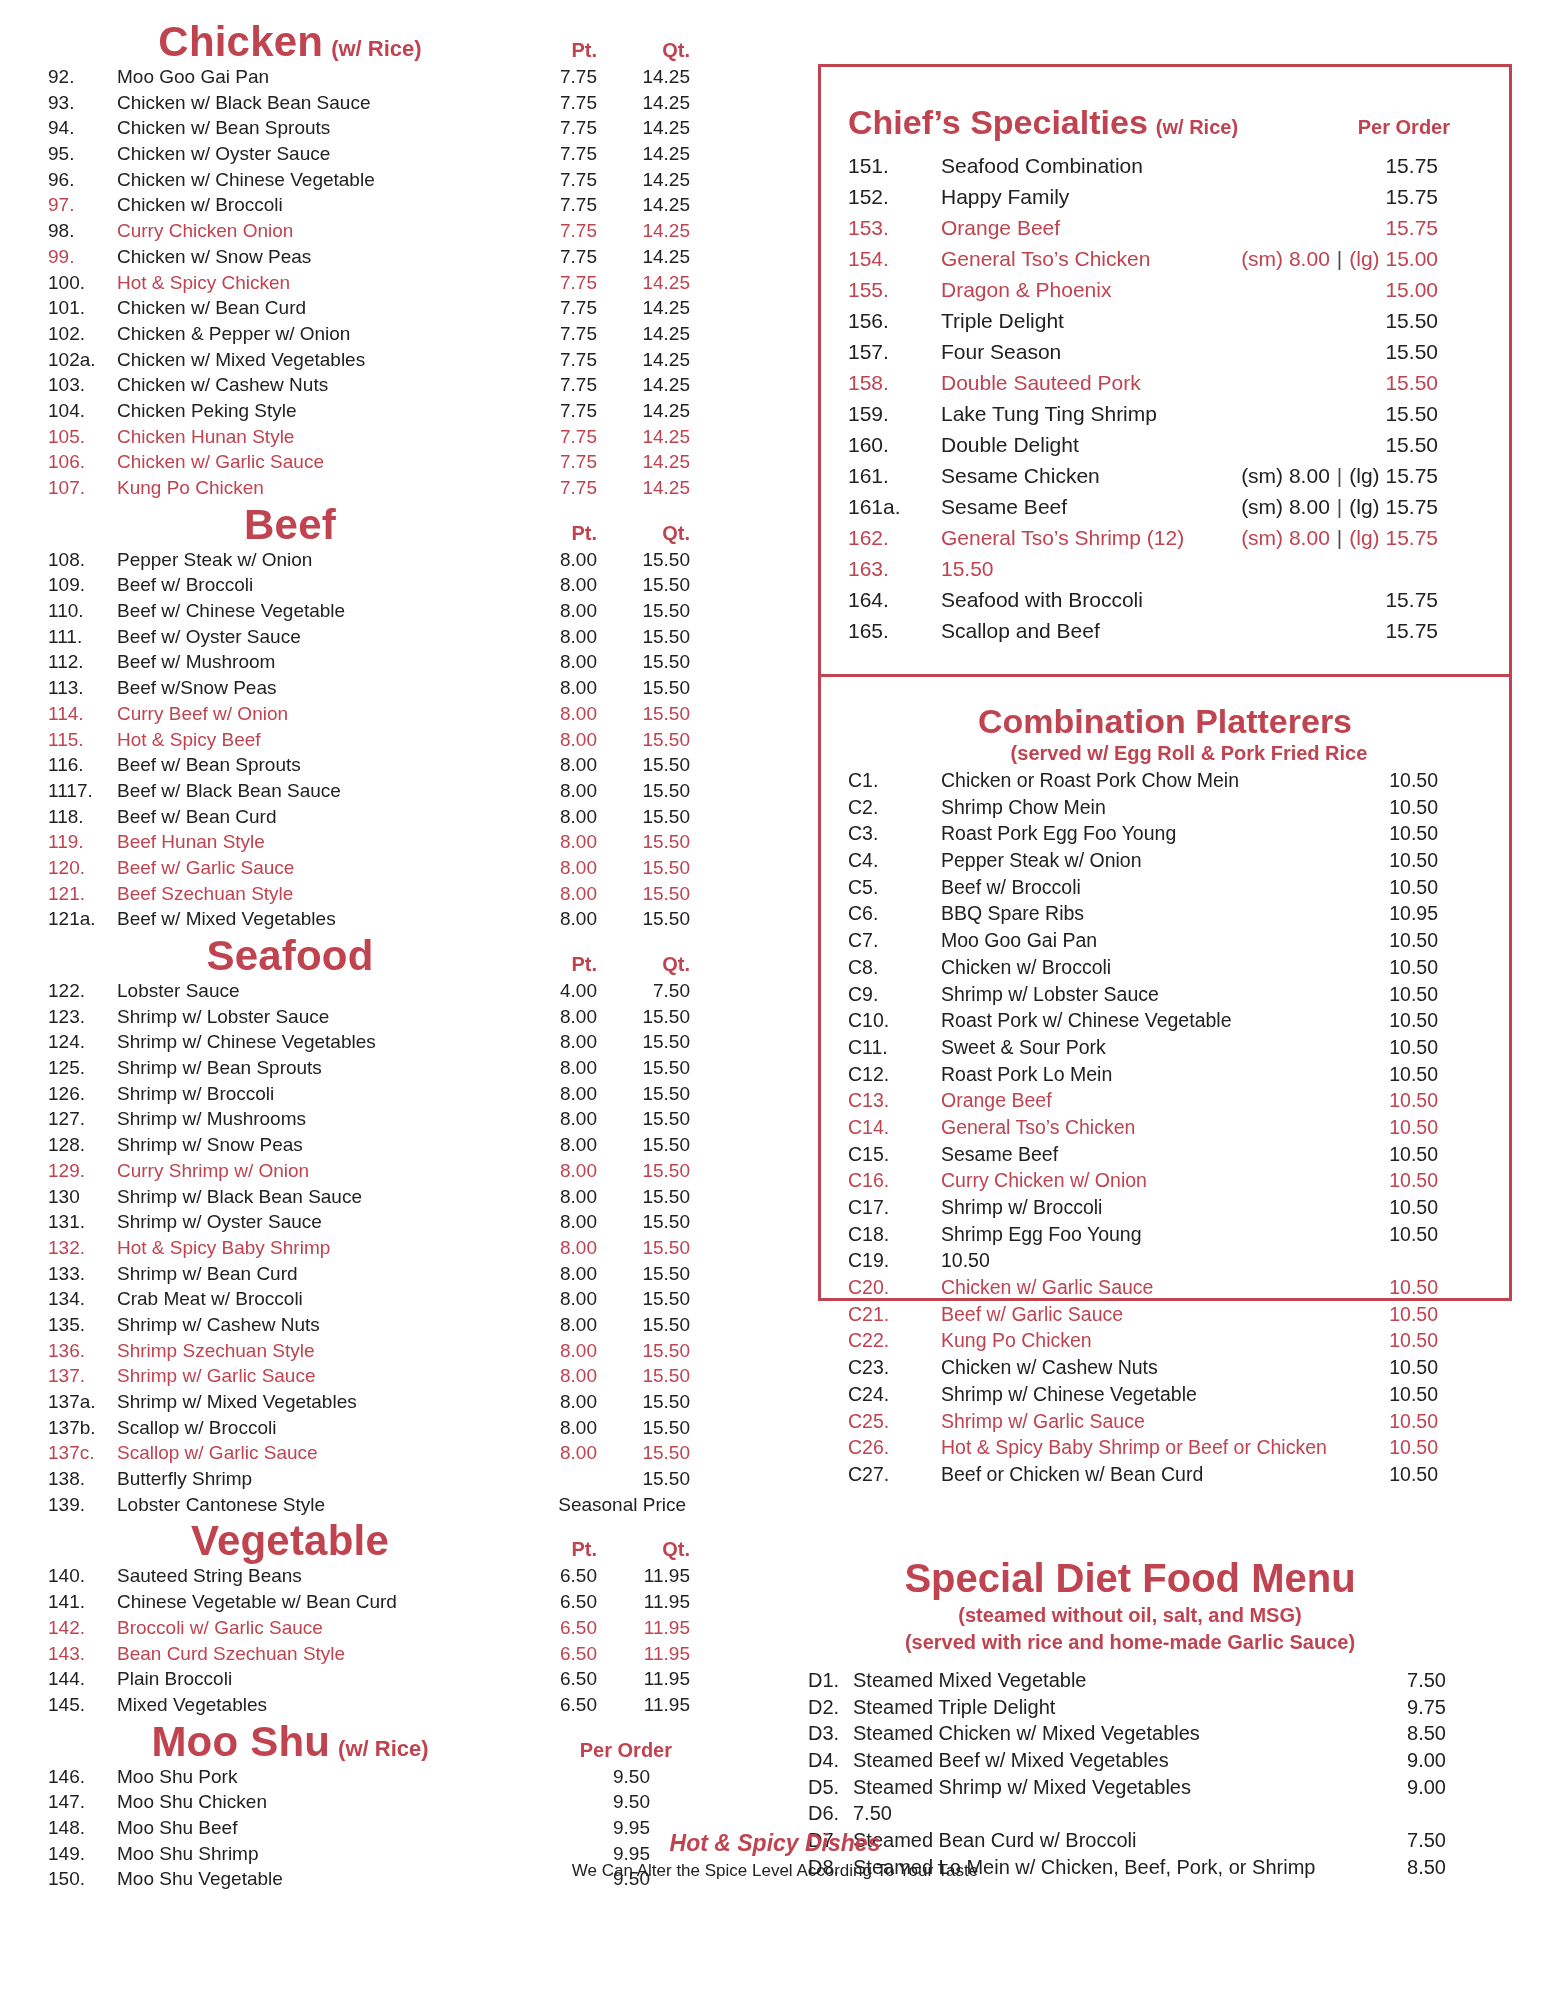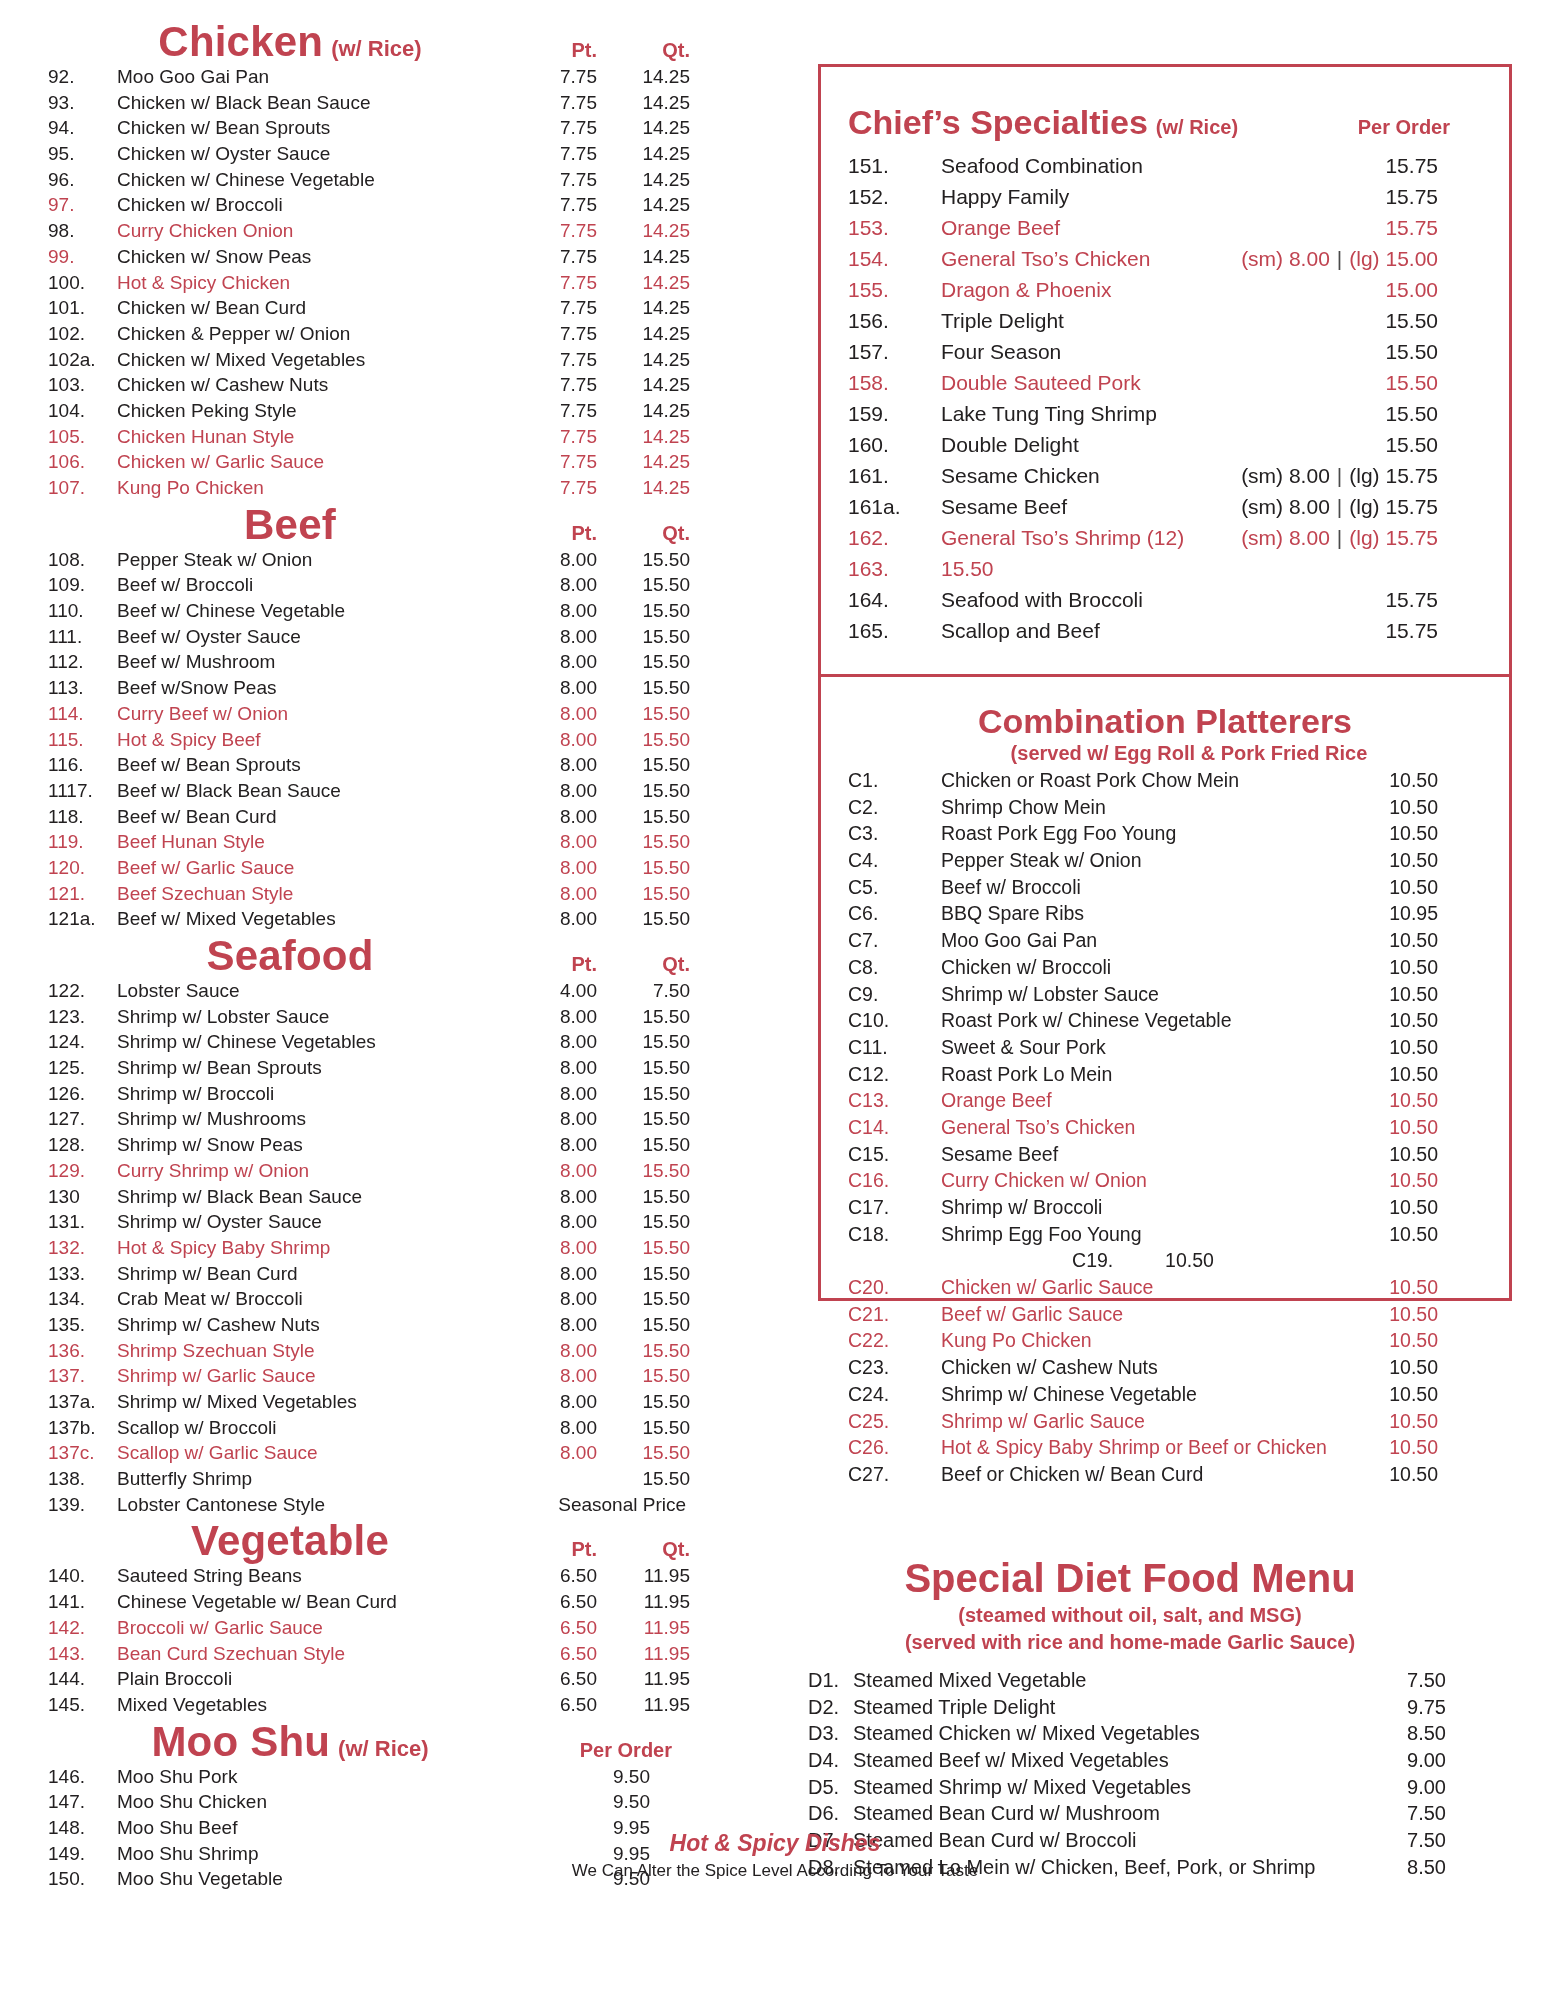--- a/index.html
+++ b/index.html
@@ -38,21 +38,21 @@
 
   .box1-title { display:flex; align-items:baseline; padding:36px 59px 8px 27px; white-space:nowrap; }
   .box1-title .t   { font-size:34px; font-weight:bold; color:var(--red); }
   .box1-title .sfx { font-size:20px; font-weight:bold; color:var(--red); margin-left:8px; }
   .box1-title .per { margin-left:auto; font-size:20px; font-weight:bold; color:var(--red); }
 
   .box2-title { text-align:center; padding-top:24px; line-height:40px; font-size:34px; font-weight:bold; color:var(--red); }
   .box2-sub   { text-align:center; line-height:24px; font-size:20px; font-weight:bold; color:var(--red); padding-bottom:2px;margin-left:48px; }
 
   .brow { display:flex; padding:0 71px 0 27px; height:31px; line-height:31px; font-size:21px;gap:41px; }
-  .brow.brow2 { height:26.7px; line-height:26.7px; font-size:19.5px;justify-content:center; }
+  .brow.brow2 { height:26.7px; line-height:26.7px; font-size:19.5px; }
   .brow .c-num  { flex:none; width:52px; }
   .brow .c-name { flex:1; min-width:0; white-space:nowrap; }
   .brow .c-price{ flex:none; text-align:right; white-space:nowrap; }
   .pipe { color:#4a4a4a; padding:0 7px; font-weight:normal; }
 
   
   #diet { position:absolute; left:806px; top:1554px; width:648px; }
   .diet-title { text-align:center; line-height:48px; font-size:40px; font-weight:bold; color:var(--red); }
   .diet-sub   { text-align:center; line-height:27px; font-size:20px; font-weight:bold; color:var(--red); }
   .diet-rows  { margin-top:11px; }
@@ -724,21 +724,20 @@
         <span class="c-name">Steamed Beef w/ Mixed Vegetables</span>
         <span class="c-price">9.00</span>
       </div>
       <div class="drow">
         <span class="c-num">D5.</span>
         <span class="c-name">Steamed Shrimp w/ Mixed Vegetables</span>
         <span class="c-price">9.00</span>
       </div>
       <div class="drow">
         <span class="c-num">D6.</span>
-        <span class="c-name">Steamed Bean Curd w/ Mushroom</span>
         <span class="c-price">7.50</span>
       </div>
       <div class="drow">
         <span class="c-num">D7.</span>
         <span class="c-name">Steamed Bean Curd w/ Broccoli</span>
         <span class="c-price">7.50</span>
       </div>
       <div class="drow">
         <span class="c-num">D8.</span>
         <span class="c-name">Steamed Lo Mein w/ Chicken, Beef, Pork, or Shrimp</span>

